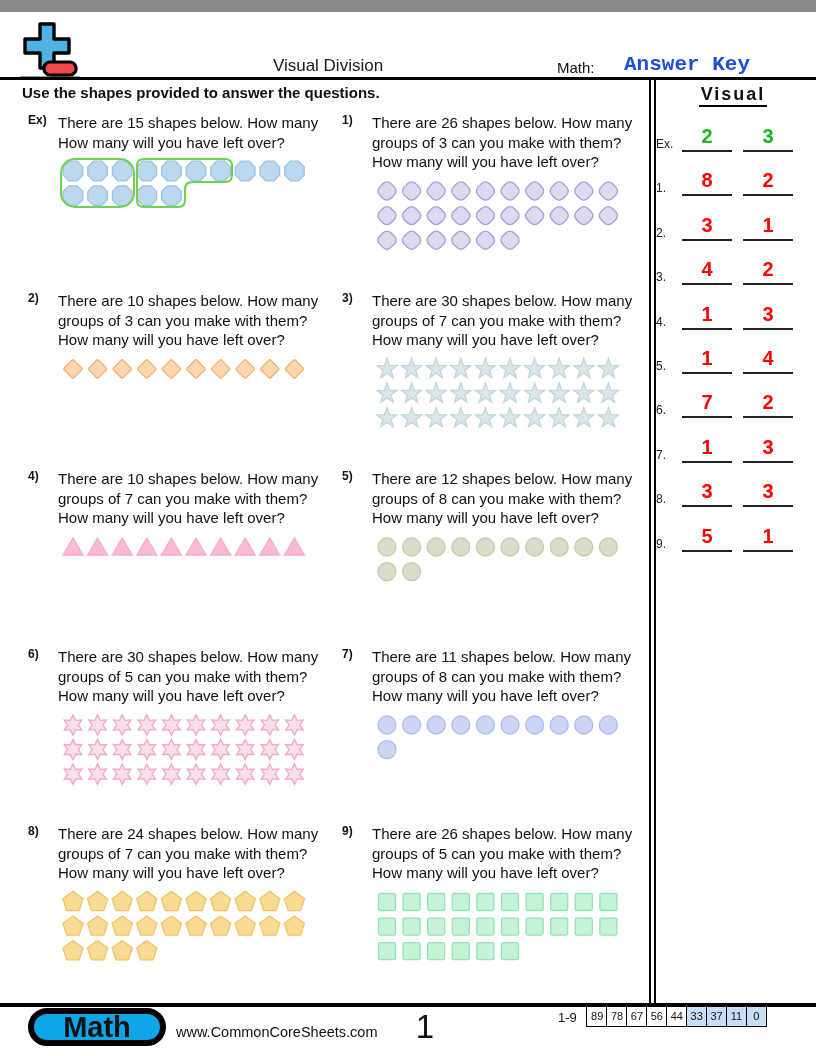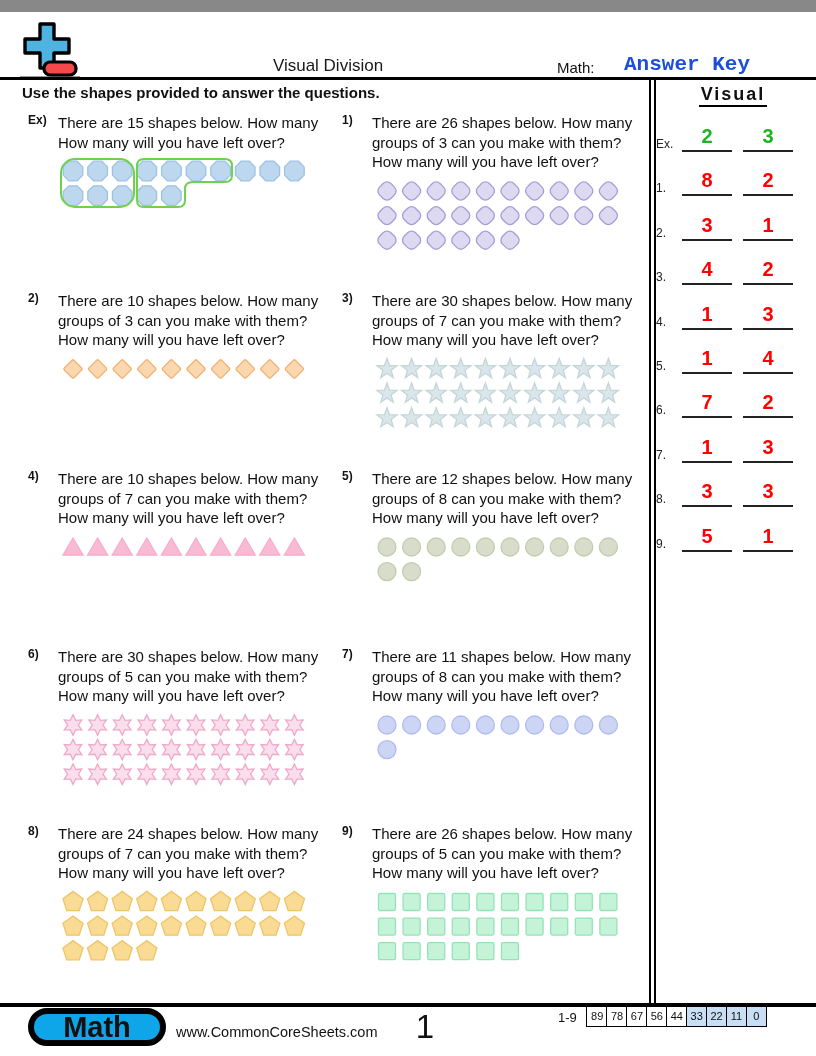--- a/index.html
+++ b/index.html
@@ -465,18 +465,18 @@
   <div id="site-url">www.CommonCoreSheets.com</div>
   <div id="page-number">1</div>
   <div id="score-label">1-9</div>
   <div id="score-table">
       <div class="score-cell">89</div>
       <div class="score-cell">78</div>
       <div class="score-cell">67</div>
       <div class="score-cell">56</div>
       <div class="score-cell">44</div>
       <div class="score-cell hl" style="background: rgb(200, 222, 245);">33</div>
-      <div class="score-cell hl" style="background: rgb(200, 222, 245);">22</div>
+      <div class="score-cell hl" style="background: rgb(200, 222, 245);">37</div>
       <div class="score-cell hl" style="background: rgb(200, 222, 245);">11</div>
       <div class="score-cell hl" style="background: rgb(200, 222, 245);">0</div>
     </div>
 
 </div>
 
 </body></html>

